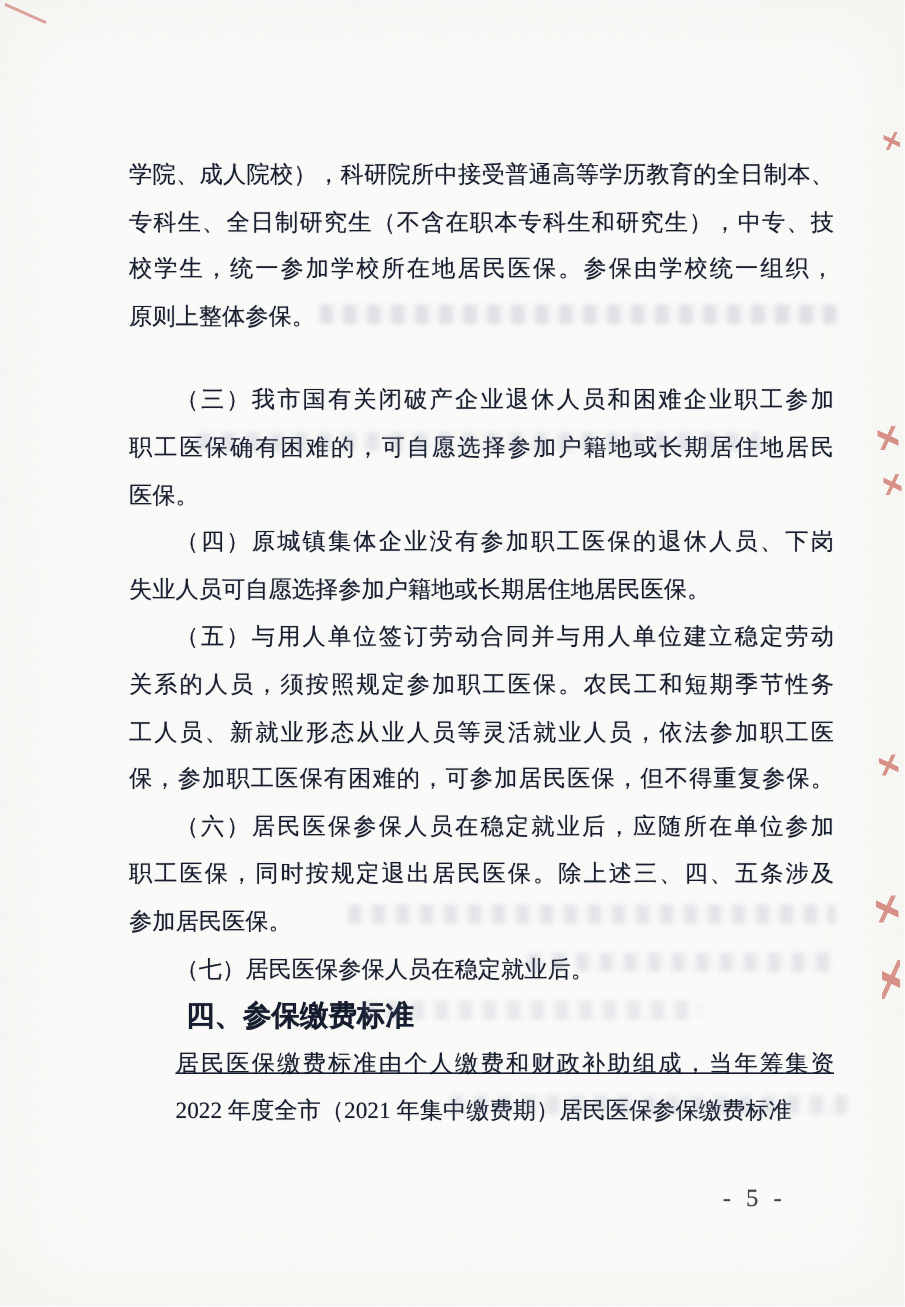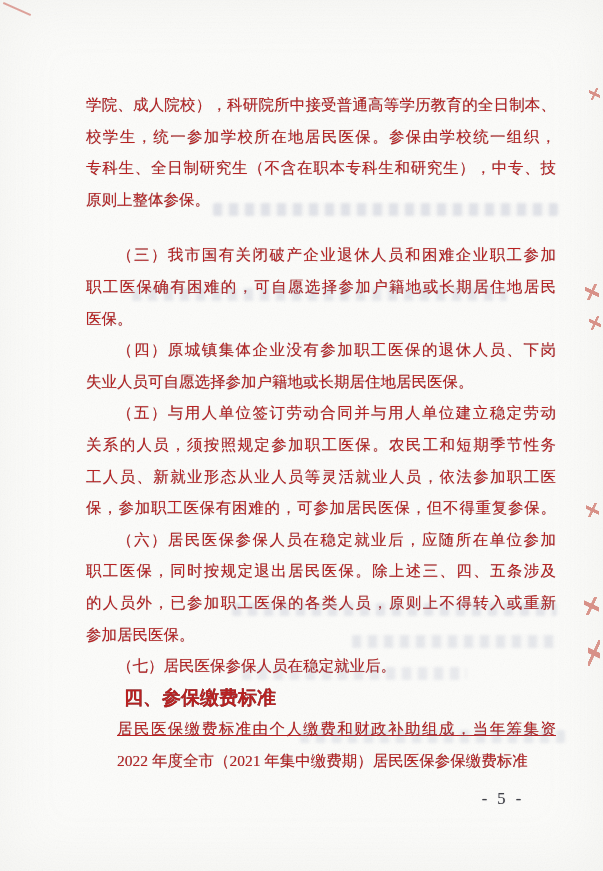--- a/index.html
+++ b/index.html
@@ -6,24 +6,24 @@
   .page{
     position:relative;
     width:603px;height:871px;
     background:#fcfcfa;
     overflow:hidden;
     font-family:"Liberation Serif","DejaVu Serif",serif;
     box-shadow:inset 0 0 60px rgba(180,180,175,0.12);
   }
   .content{
     position:absolute;
-    left:86px;top:4px;
+    left:86px;top:16px;
     width:470px;
     padding-top:85px;
-    color:#b91c1c;
+    color:#0f172a;
     font-size:15.5px;
     text-shadow:0 0 0.7px rgba(70,70,80,0.55);
   }
   .line{
     height:31.6px;
     line-height:31.6px;
     text-align:justify;
     white-space:nowrap;
   }
   .line.full{
@@ -80,35 +80,34 @@
     opacity:0.07;
   }
 </style>
 </head>
 <body>
 
 <div class="page">
 
   <div class="content">
       <div class="line full">学院、成人院校），科研院所中接受普通高等学历教育的全日制本、</div>
+      <div class="line full">专科生、全日制研究生（不含在职本专科生和研究生），中专、技</div>
       <div class="line full">校学生，统一参加学校所在地居民医保。参保由学校统一组织，</div>
-      <div class="line full">专科生、全日制研究生（不含在职本专科生和研究生），中专、技</div>
       <div class="line">原则上整体参保。</div>
       <div class="line full" style="text-indent: 2em; margin-top: 24px;">（三）我市国有关闭破产企业退休人员和困难企业职工参加</div>
       <div class="line full">职工医保确有困难的，可自愿选择参加户籍地或长期居住地居民</div>
       <div class="line">医保。</div>
       <div class="line full" style="text-indent: 2em;">（四）原城镇集体企业没有参加职工医保的退休人员、下岗</div>
       <div class="line">失业人员可自愿选择参加户籍地或长期居住地居民医保。</div>
       <div class="line full" style="text-indent: 2em;">（五）与用人单位签订劳动合同并与用人单位建立稳定劳动</div>
       <div class="line full">关系的人员，须按照规定参加职工医保。农民工和短期季节性务</div>
       <div class="line full">工人员、新就业形态从业人员等灵活就业人员，依法参加职工医</div>
       <div class="line full">保，参加职工医保有困难的，可参加居民医保，但不得重复参保。</div>
       <div class="line full" style="text-indent: 2em;">（六）居民医保参保人员在稳定就业后，应随所在单位参加</div>
       <div class="line full">职工医保，同时按规定退出居民医保。除上述三、四、五条涉及</div>
-      <div class="line full">的人员外，已参加职工医保的各类人员，原则上不得转入或重新</div>
       <div class="line">参加居民医保。</div>
       <div class="line" style="text-indent: 2em;">（七）居民医保参保人员在稳定就业后。</div>
       <div class="line heading" style="text-indent: 2em;">四、参保缴费标准</div>
       <div class="line full" style="text-indent: 2em; text-decoration: underline;">居民医保缴费标准由个人缴费和财政补助组成，当年筹集资</div>
       <div class="line" style="text-indent: 2em;">2022 年度全市（2021 年集中缴费期）居民医保参保缴费标准</div>
     </div>
 
   <div class="page-number">- 5 -</div>
 
   <div class="bleed" style="left:213px;top:203px;width:345px;"></div>

